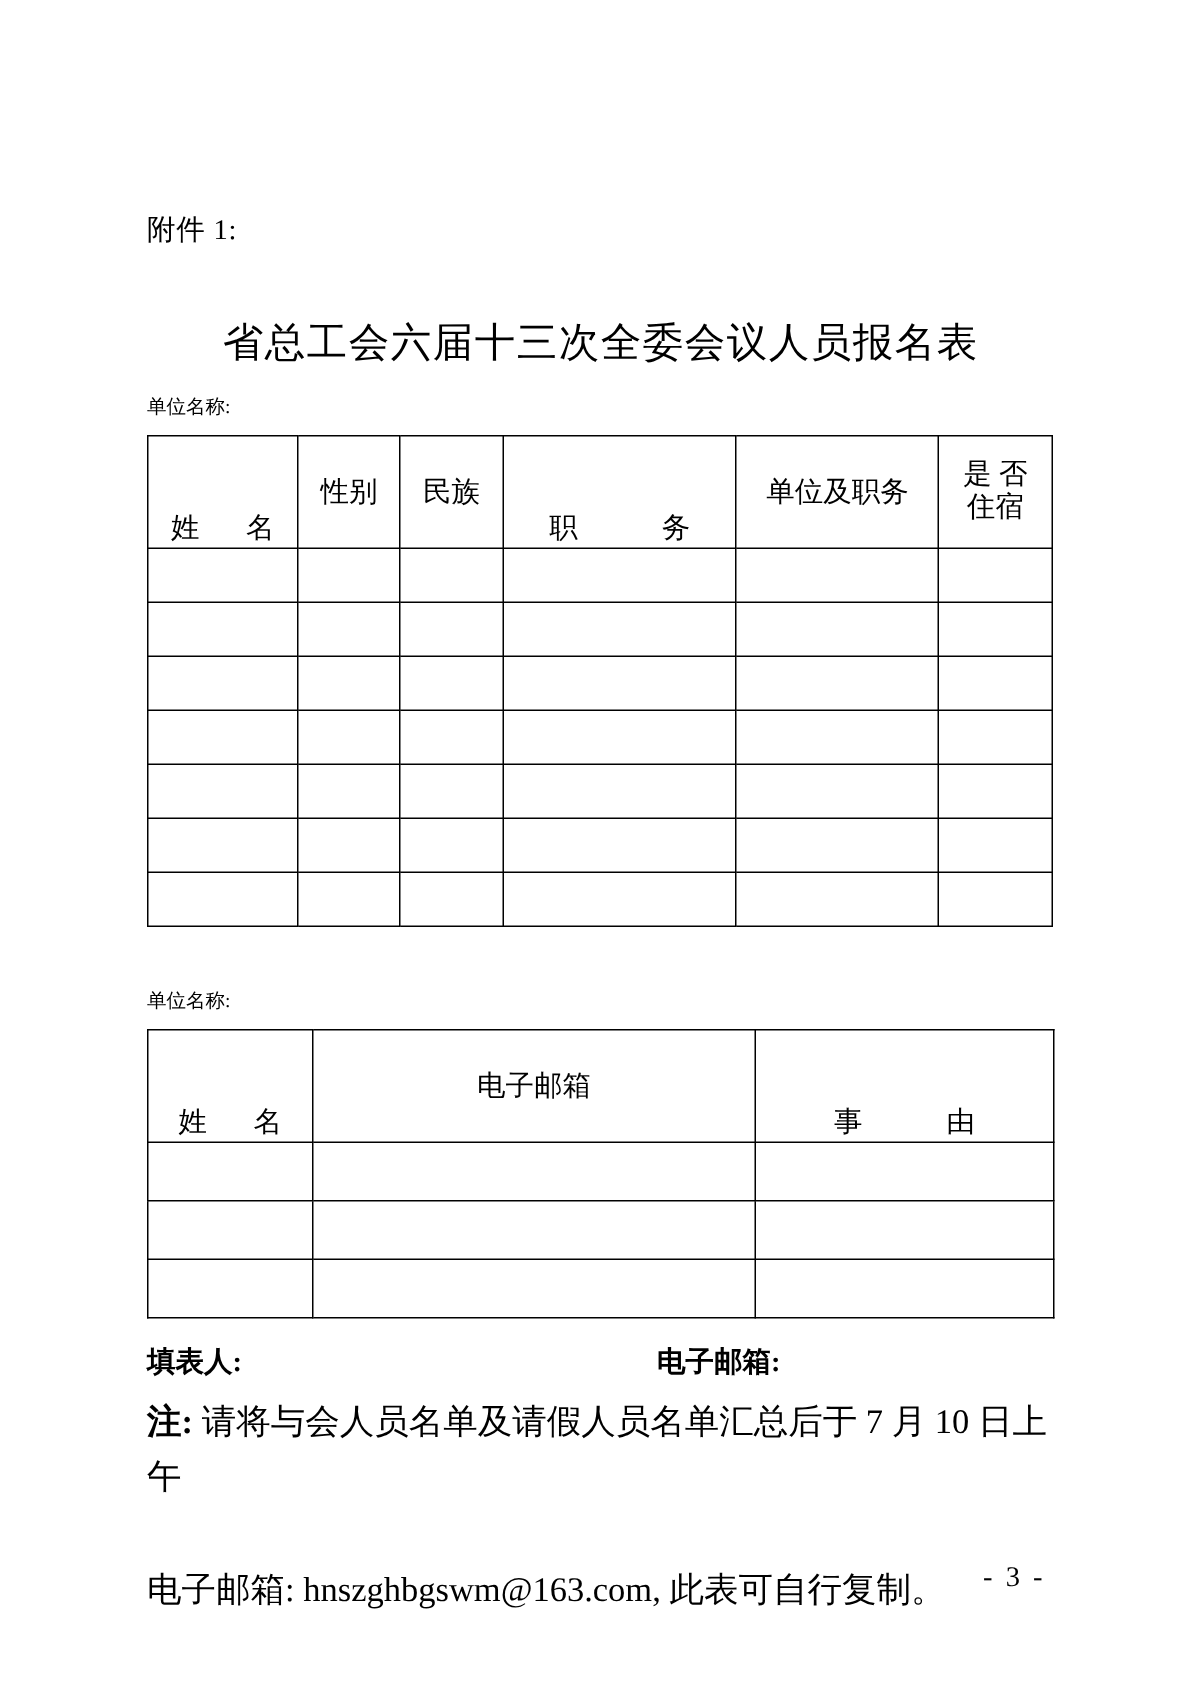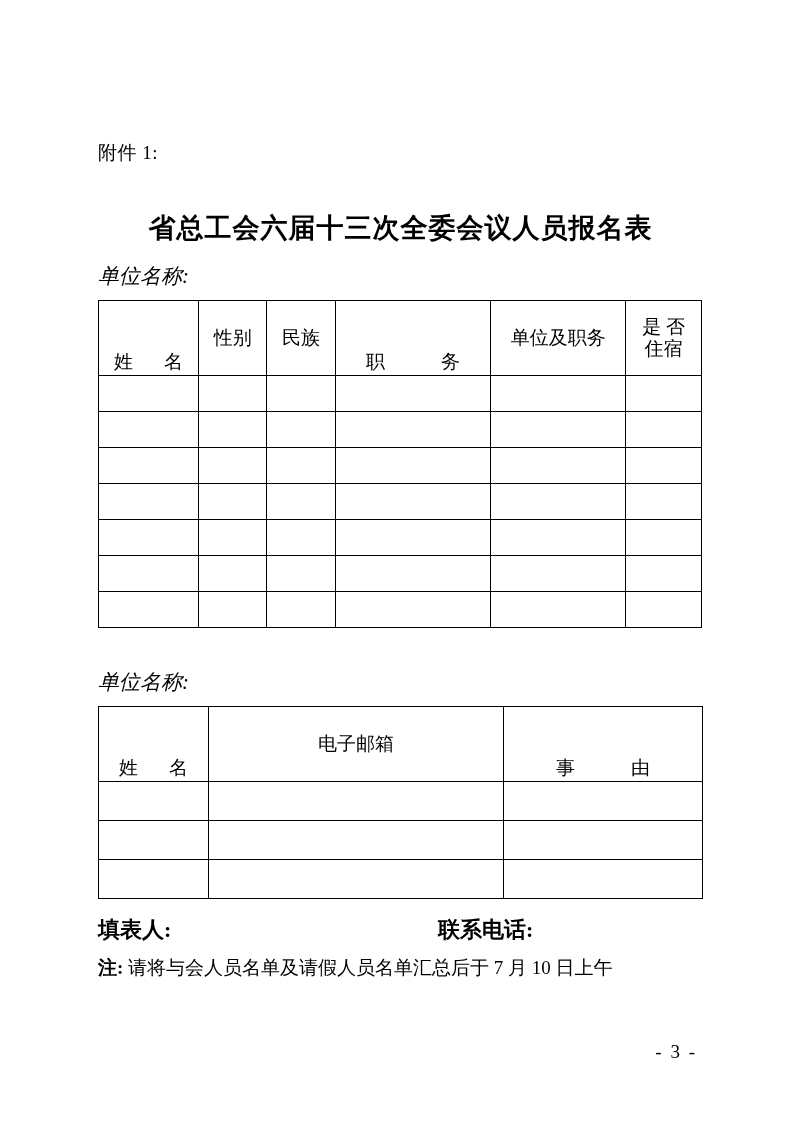--- a/index.html
+++ b/index.html
@@ -24,30 +24,29 @@
     padding: 140px 90px 40px 98px;
   }
   .attachment-label {
     font-size: 19px;
     letter-spacing: 0.5px;
     margin: 0 0 44px 0;
     font-family: "Liberation Serif", "DejaVu Serif", serif;
   }
   .doc-title {
     font-size: 27px;
-    font-weight: bold;
+    font-weight: normal;
     text-align: center;
     letter-spacing: 1px;
     margin: 0 0 16px 0;
     font-family: "DejaVu Serif", "Liberation Serif", serif;
   }
   .unit-line {
-    font-size: 21px;
+    font-size: 13px;
     margin: 0 0 10px 0;
-    font-style: italic;
   }
   table.grid {
     border-collapse: collapse;
     width: 604px;
     table-layout: fixed;
   }
   table.grid td, table.grid th {
     border: 1px solid #000000;
     padding: 0;
     text-align: center;
@@ -82,28 +81,28 @@
   table.grid2 td {
     border: 1px solid #000000;
     padding: 0;
     text-align: center;
     vertical-align: middle;
     font-size: 19px;
   }
   table.grid2 thead td { height: 50px; }
   table.grid2 tbody td { height: 38px; }
   .signline {
-    font-size: 22px;
+    font-size: 19px;
     font-weight: bold;
     margin: 16px 0 8px 0;
     display: flex;
   }
   .signline .left { width: 340px; }
   .note {
-    font-size: 19px;
+    font-size: 23px;
     line-height: 1.62;
     margin: 0;
   }
   .note .lead { font-weight: bold; }
   .pagenum {
     position: absolute;
     right: 96px;
     bottom: 58px;
     font-size: 19px;
     letter-spacing: 2px;
@@ -236,23 +235,24 @@
       <tr>
         <td></td>
         <td></td>
         <td></td>
       </tr>
     </tbody>
   </table>
 
   <div class="signline">
     <span class="left">填表人:</span>
-    <span>联系电话:</span>
+    <span>电子邮箱:</span>
   </div>
 
   <p class="note">
     <span class="lead">注:</span>
     <span>请将与会人员名单及请假人员名单汇总后于 7 月 10 日上午</span><br>
     <br>
+    <span>电子邮箱: hnszghbgswm@163.com, 此表可自行复制。</span>
   </p>
 
   <div class="pagenum">- 3 -</div>
 </div>
 
 </body></html>

